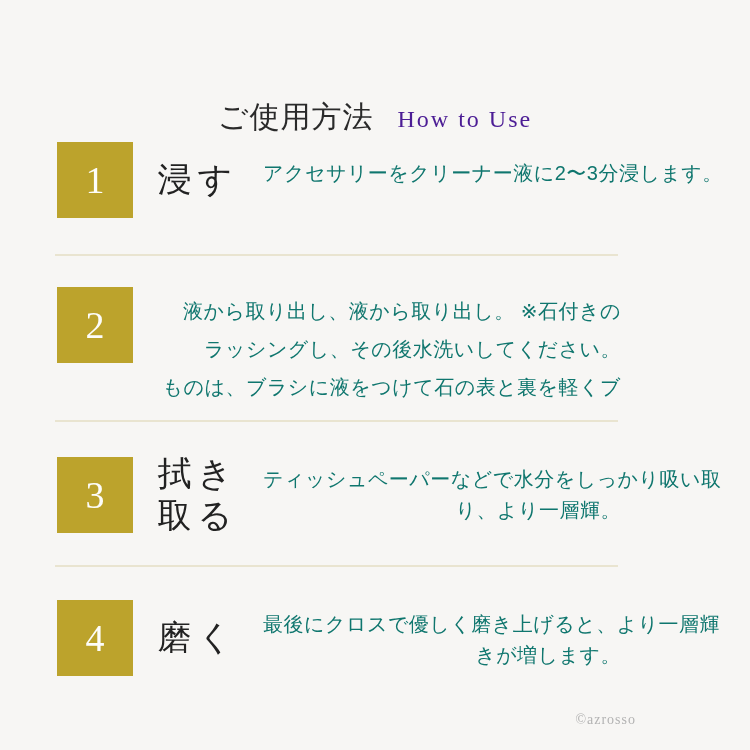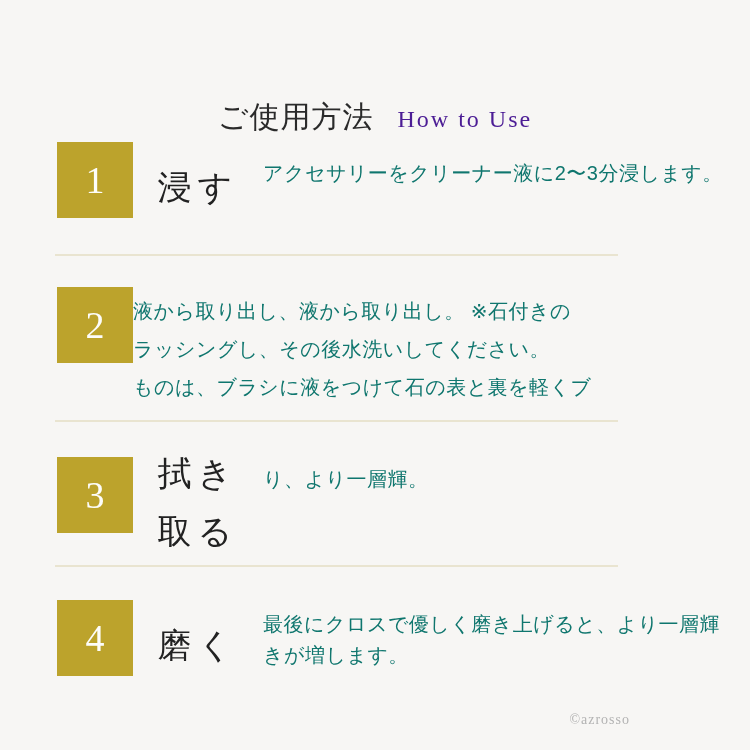--- a/index.html
+++ b/index.html
@@ -12,20 +12,21 @@
     background: #f7f6f4;
     font-family: "Liberation Sans", "DejaVu Sans", sans-serif;
     color: #2b2b2b;
     overflow: hidden;
   }
   .canvas {
     position: relative;
     width: 674px;
     height: 750px;
     background: #f7f6f4;
+    text-align: right;
   }
   
   .title-row {
     position: absolute;
     top: 62px;
     left: 0;
     width: 750px;
     display: flex;
     justify-content: center;
     align-items: baseline;
@@ -78,21 +79,20 @@
     align-items: center;
     justify-content: center;
   }
   .label-line {
     font-family: "Liberation Serif", "DejaVu Serif", serif;
     font-size: 34px;
     letter-spacing: 6px;
     line-height: 42px;
     color: #222222;
     white-space: nowrap;
-    margin-top: 16px;
   }
   .desc {
     flex: 1 1 auto;
     min-width: 0;
   }
   .desc-line {
     font-size: 20px;
     font-weight: 500;
     color: #0f766e;
     white-space: nowrap;
@@ -115,21 +115,21 @@
     right: 56px;
     height: 0;
     border-top: 2px solid #e9e4d0;
   }
   #divider-1 { top: 254px; }
   #divider-2 { top: 420px; }
   #divider-3 { top: 565px; }
   
   .watermark {
     position: absolute;
-    right: 44px;
+    right: 38px;
     top: 712px;
     font-family: "Liberation Serif", "DejaVu Serif", serif;
     font-size: 14px;
     letter-spacing: 1px;
     color: #b3b3b3;
   }
 </style>
 </head>
 <body>
 
@@ -169,20 +169,21 @@
 
   <div class="step lh-narrow" id="step-3">
     <div class="num-box">
       <span class="num">3</span>
     </div>
     <div class="label-col">
       <span class="label-line">拭き</span>
       <span class="label-line">取る</span>
     </div>
     <div class="desc">
+      <div class="desc-line">ティッシュペーパーなどで水分をしっかり吸い取</div>
       <div class="desc-line">り、より一層輝。</div>
     </div>
   </div>
 
   <div class="divider" id="divider-3"></div>
 
   <div class="step lh-narrow" id="step-4">
     <div class="num-box">
       <span class="num">4</span>
     </div>

